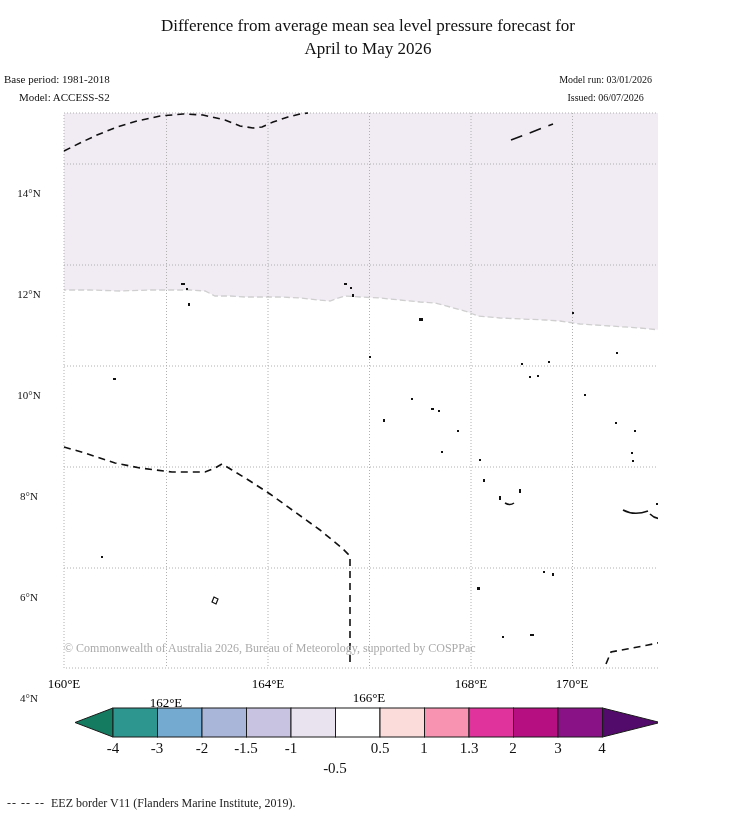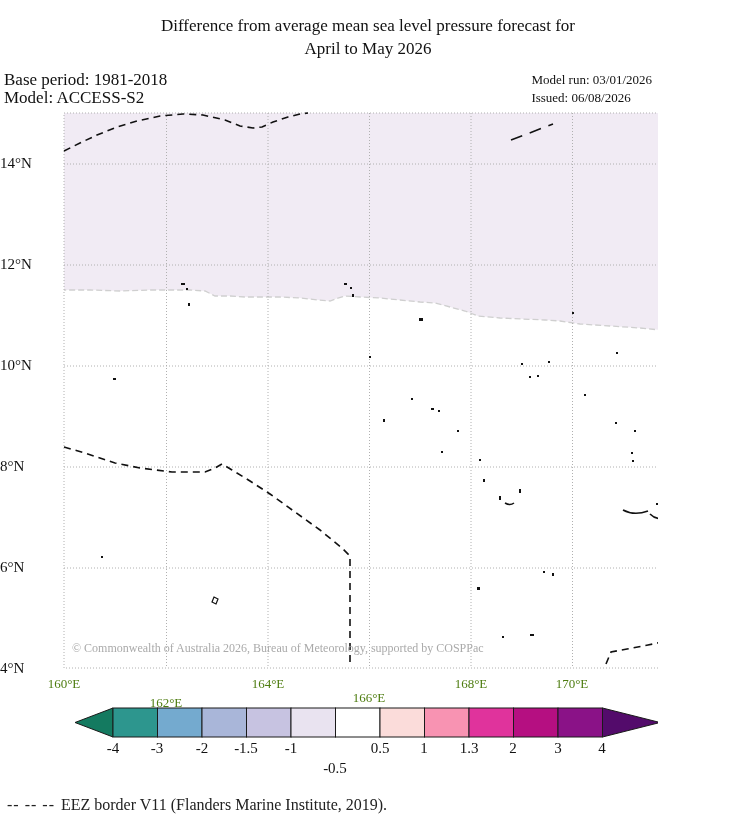--- a/index.html
+++ b/index.html
@@ -4,52 +4,52 @@
 <style>
   html,body { margin:0; padding:0; background:#ffffff; }
   .page {
     position:relative; width:658px; height:816px;
     background:#ffffff; overflow:hidden;
     font-family:Liberation Serif, serif;
     color:#111111;
   }
   .title-block { position:absolute; top:14px; left:0; width:736px; text-align:center; }
   .title-line { font-size:17px; line-height:23px; color:#111; }
-  .meta-left  { position:absolute; top:71px; left:4px;  font-size:17px; line-height:17.5px; text-align:left; }
-  .meta-right { position:absolute; top:71px; right:6px; font-size:13px; line-height:17.5px; text-align:left; }
+  .meta-left  { position:absolute; top:71px; left:4px;  font-size:11px; line-height:17.5px; text-align:right; }
+  .meta-right { position:absolute; top:71px; right:6px; font-size:10px; line-height:17.5px; text-align:center; }
   .map-svg { position:absolute; top:0; left:0; }
-  .ytick { position:absolute; left:0; width:58px; text-align:left; font-size:15px; color:#111; }
-  .xtick { position:absolute; width:64px; text-align:center; font-size:13px; color:#4d7c0f; top:676px; }
+  .ytick { position:absolute; left:0; width:58px; text-align:center; font-size:11px; color:#111;margin-top:32px; }
+  .xtick { position:absolute; width:64px; text-align:center; font-size:13px; color:#000000; top:676px; }
   .copyright {
-    position:absolute; top:641px; left:72px; font-size:12px; color:#aaaaaa;
+    position:absolute; top:641px; left:64px; font-size:12px; color:#aaaaaa;
     white-space:nowrap;
   }
   .cbar-svg { position:absolute; top:701px; left:0; }
   .cbtick { position:absolute; top:740px; width:44px; text-align:center; font-size:15px; color:#111; }
   .cbar-label { position:absolute; top:760px; left:0; width:736px; text-align:center; font-size:16.5px; color:#111; }
-  .eez-legend { position:absolute; top:796px; left:7px; font-size:16px; color:#222; }
+  .eez-legend { position:absolute; top:796px; left:7px; font-size:12px; color:#222; }
   .eez-sample { letter-spacing:1px; margin-right:6px; }
 </style>
 </head>
 <body>
 
 <div class="page">
 
   <div class="title-block">
     <div class="title-line">Difference from average mean sea level pressure forecast for</div>
     <div class="title-line">April to May 2026</div>
   </div>
 
   <div class="meta-left">
     <div>Base period: 1981-2018</div>
     <div>Model: ACCESS-S2</div>
   </div>
   <div class="meta-right">
     <div>Model run: 03/01/2026</div>
-    <div>Issued: 06/08/2026</div>
+    <div>Issued: 06/07/2026</div>
   </div>
 
   <svg class="map-svg" width="736" height="700" viewBox="0 0 736 700">
 
     <polygon points="64,113 700,113 700,331 660,330 640,328 610,326 580,324 560,321 545,320 500,318 478,316 465,311 450,307 435,303 420,302 400,300 380,298 360,297 345,296 338,298 330,301 318,300 300,298 280,297 260,297 245,297 230,296 215,296 205,291 190,290 170,290 150,290 120,291 90,290 64,290" style="fill: rgb(241, 235, 244);"></polygon>
 
     <polyline points="700,331 660,330 640,328 610,326 580,324 560,321 545,320 500,318 478,316 465,311 450,307 435,303 420,302 400,300 380,298 360,297 345,296 338,298 330,301 318,300 300,298 280,297 260,297 245,297 230,296 215,296 205,291 190,290 170,290 150,290 120,291 90,290 64,290" fill="none" stroke="#cfcfcf" stroke-width="1.3" stroke-dasharray="6 3"></polyline>
 
     <g stroke="#b0b0b0" stroke-width="1" stroke-dasharray="1 2" fill="none">
       <line x1="166.5" y1="113" x2="166.5" y2="668"></line>

